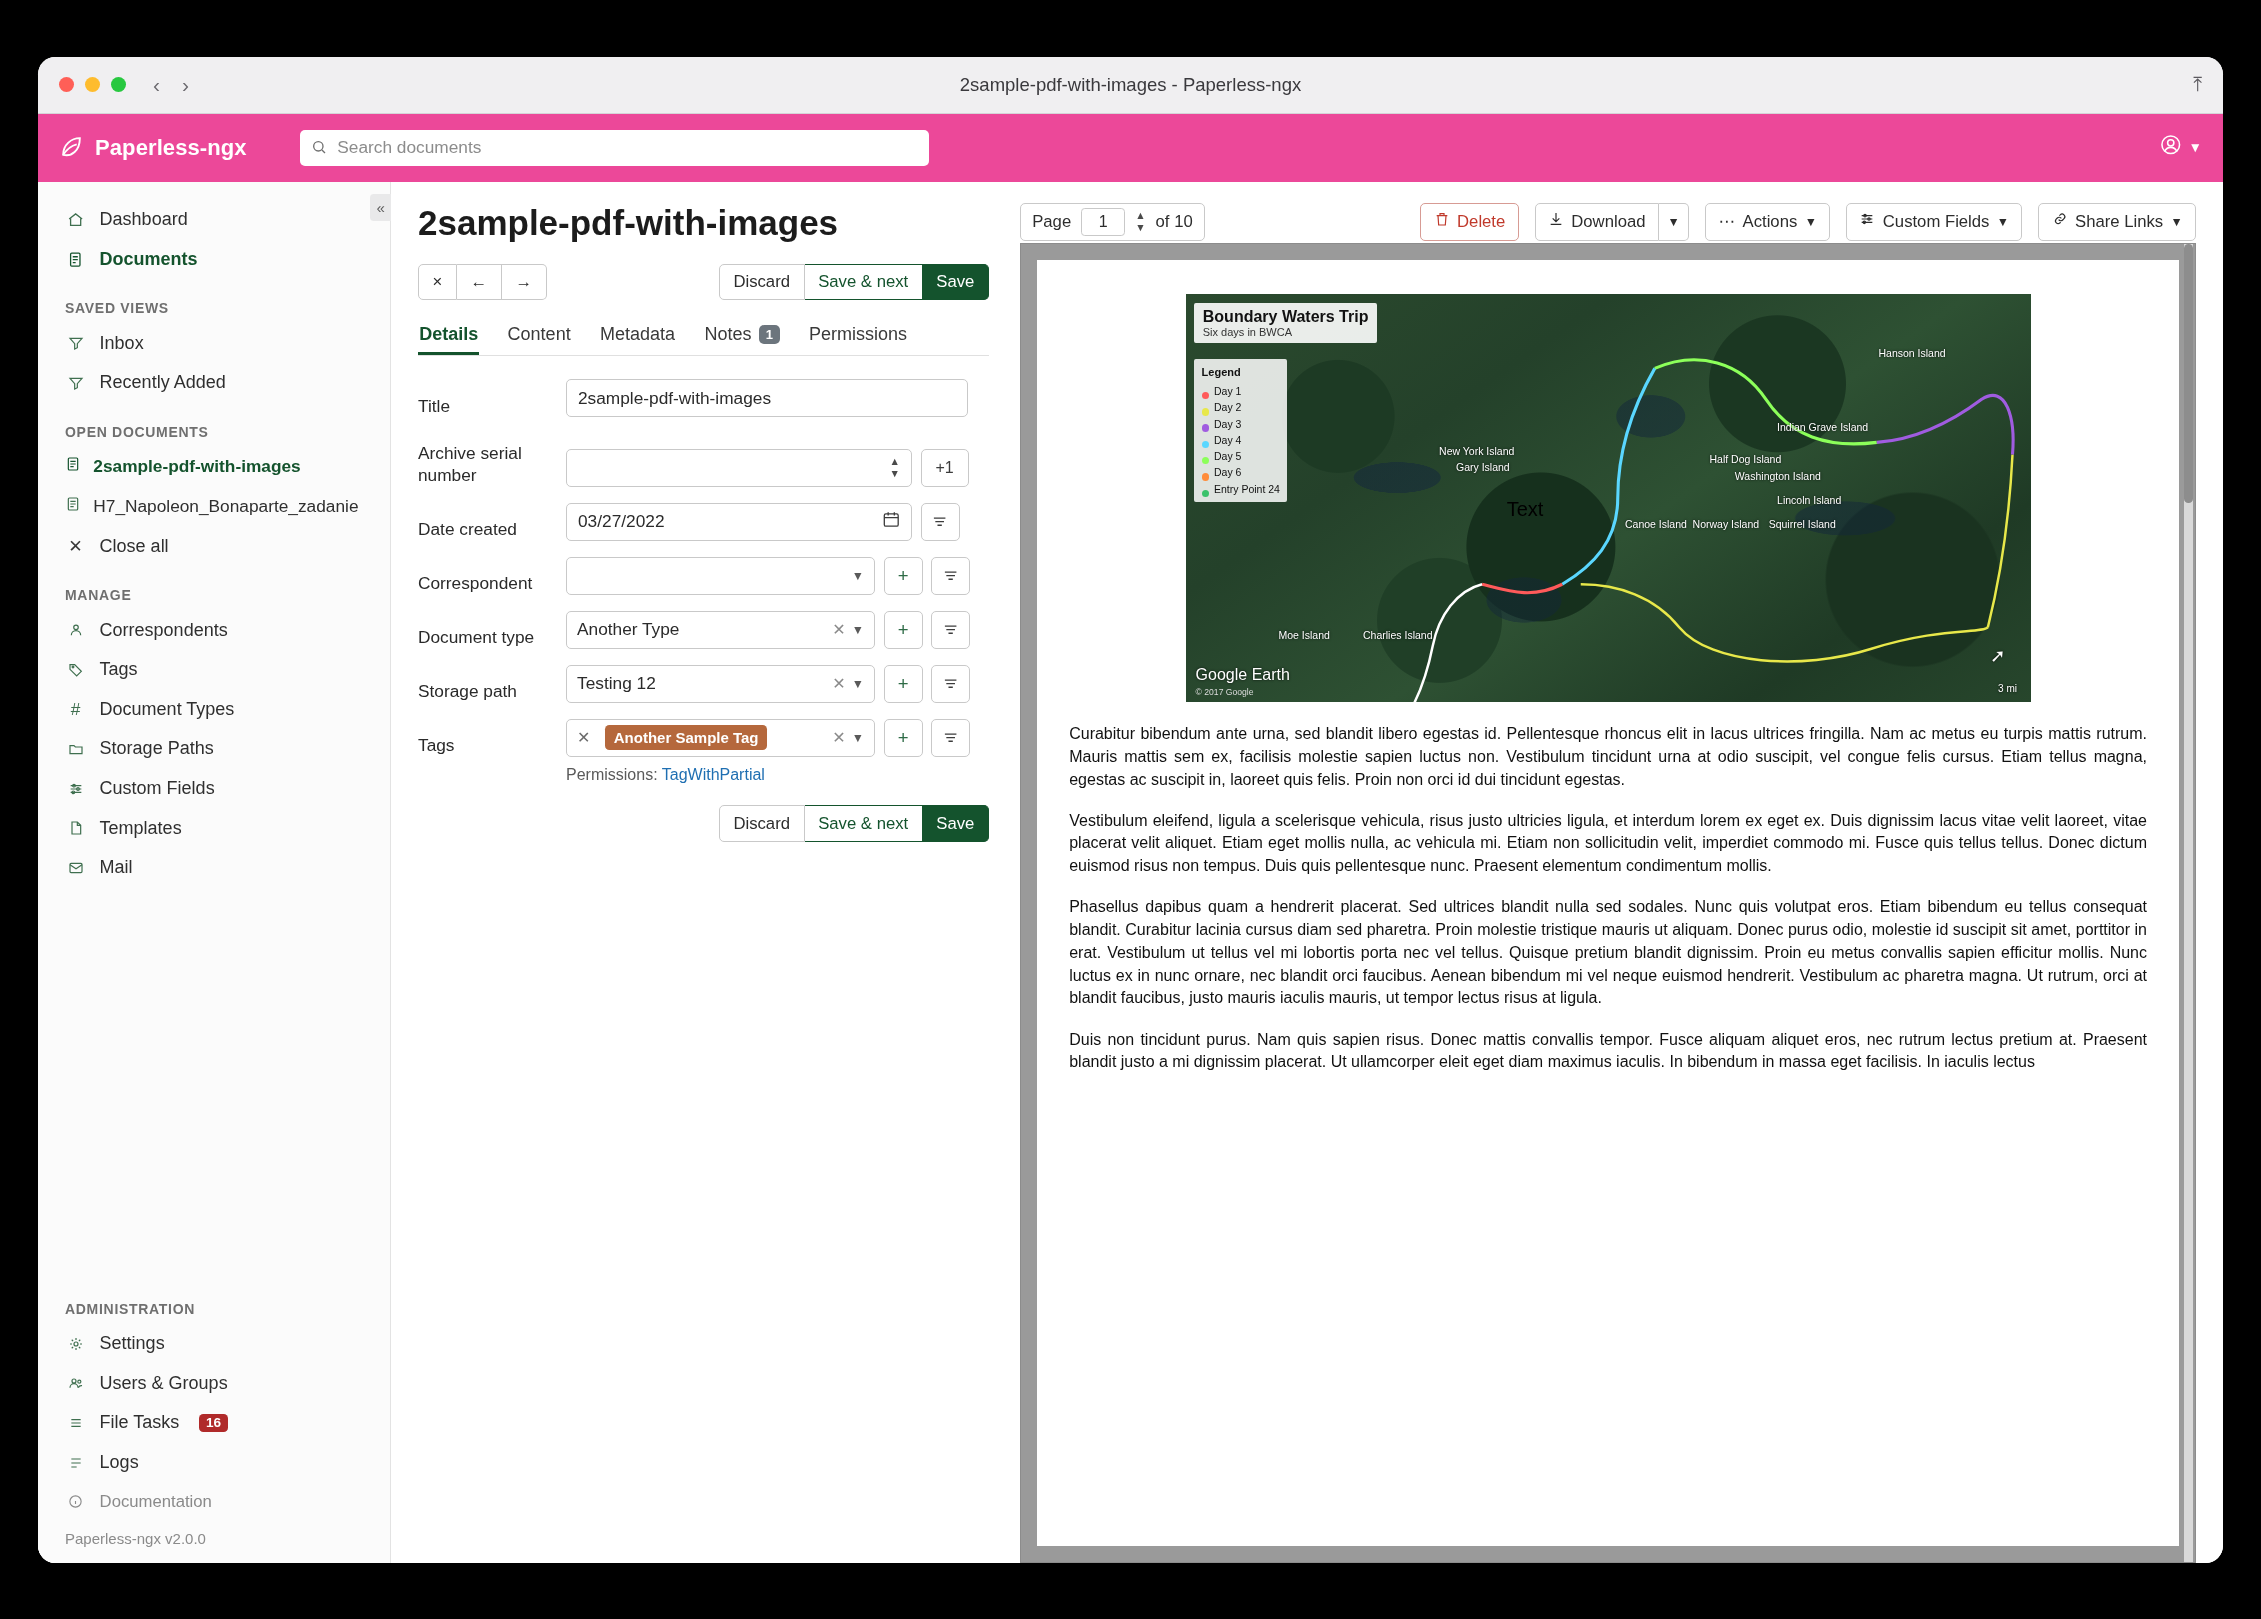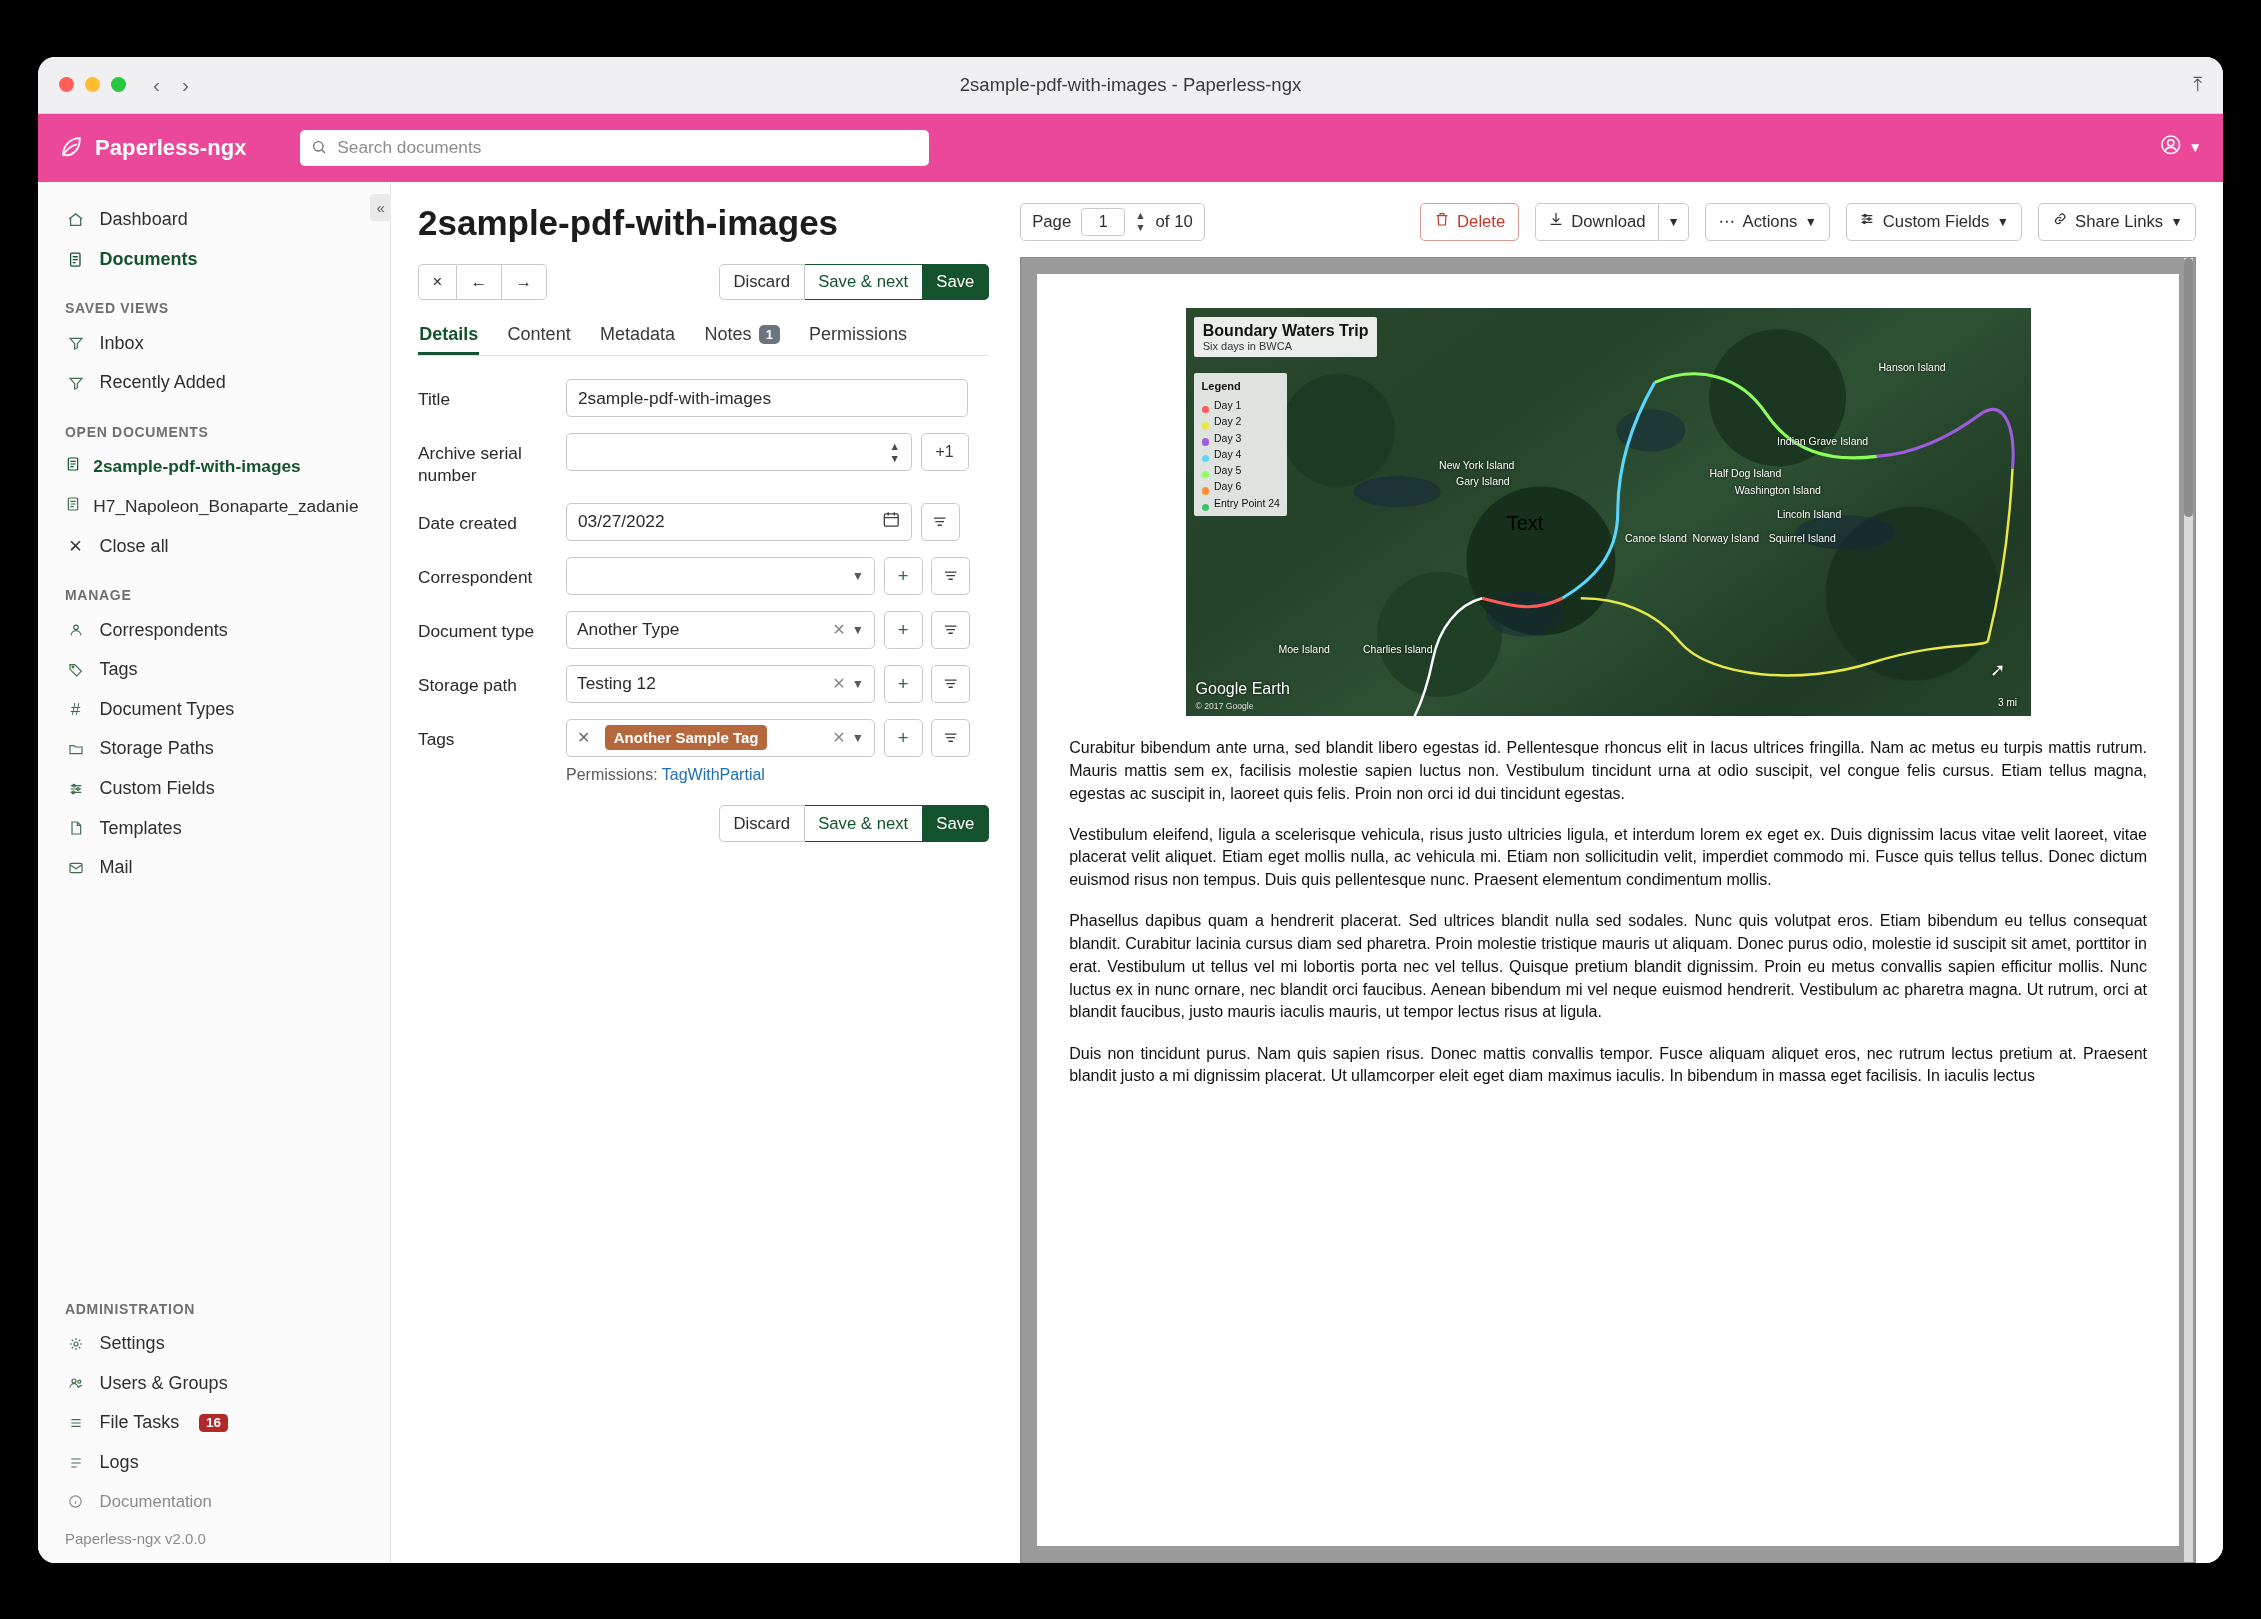--- a/index.html
+++ b/index.html
@@ -184,21 +184,21 @@
   }
   .tab.active {
     color: #14532d; font-weight: bold;
     box-shadow: inset 0 -3.1px 0 0 #14532d;
   }
   .tab .cnt {
     background: #6c757d; color: #fff; font-size: 13px;
     border-radius: 5px; padding: 1.9px 6.8px; font-weight: bold;
   }
 
-  .field { display: flex; align-items: flex-start; margin-bottom: 16px; }
+  .field { display: flex; align-items: flex-end; margin-bottom: 16px; }
   .field-label {
     width: 148px; flex: none;
     font-size: 17.3px; color: #2a2a2a;
     padding-top: 10px; line-height: 1.25;
   }
   .control { display: flex; align-items: stretch; gap: 0; }
   .inp {
     width: 402px; height: 38px;
     border: 0.6px solid #c9c9c9; border-radius: 5px;
     font-size: 17.3px; color: #2b2b2b;
@@ -242,21 +242,21 @@
   .stepper { display:flex; flex-direction:column; gap:1.9px; color:#4a4a4a; font-size:10.5px; line-height:1;}
 
   
   .preview {
     flex: 1; min-width: 0;
     display: flex; flex-direction: column;
     padding: 21px 27px 0 6.2px;
   }
   .prev-toolbar {
     display: flex; align-items: center; gap: 16px;
-    margin-bottom: 16px;
+    margin-bottom: 2px;
   }
   .page-ctl {
     border: 0.6px solid #c9c9c9; border-radius: 5px;
     height: 38px; display: flex; align-items: center;
     padding: 0 11px; gap: 10px;
     font-size: 16.7px; color: #2d2d2d; background: #fff;
   }
   .page-num {
     border: 0.6px solid #c9c9c9; border-radius: 3.7px;
     width: 44px; height: 28px; font-size: 16px;

